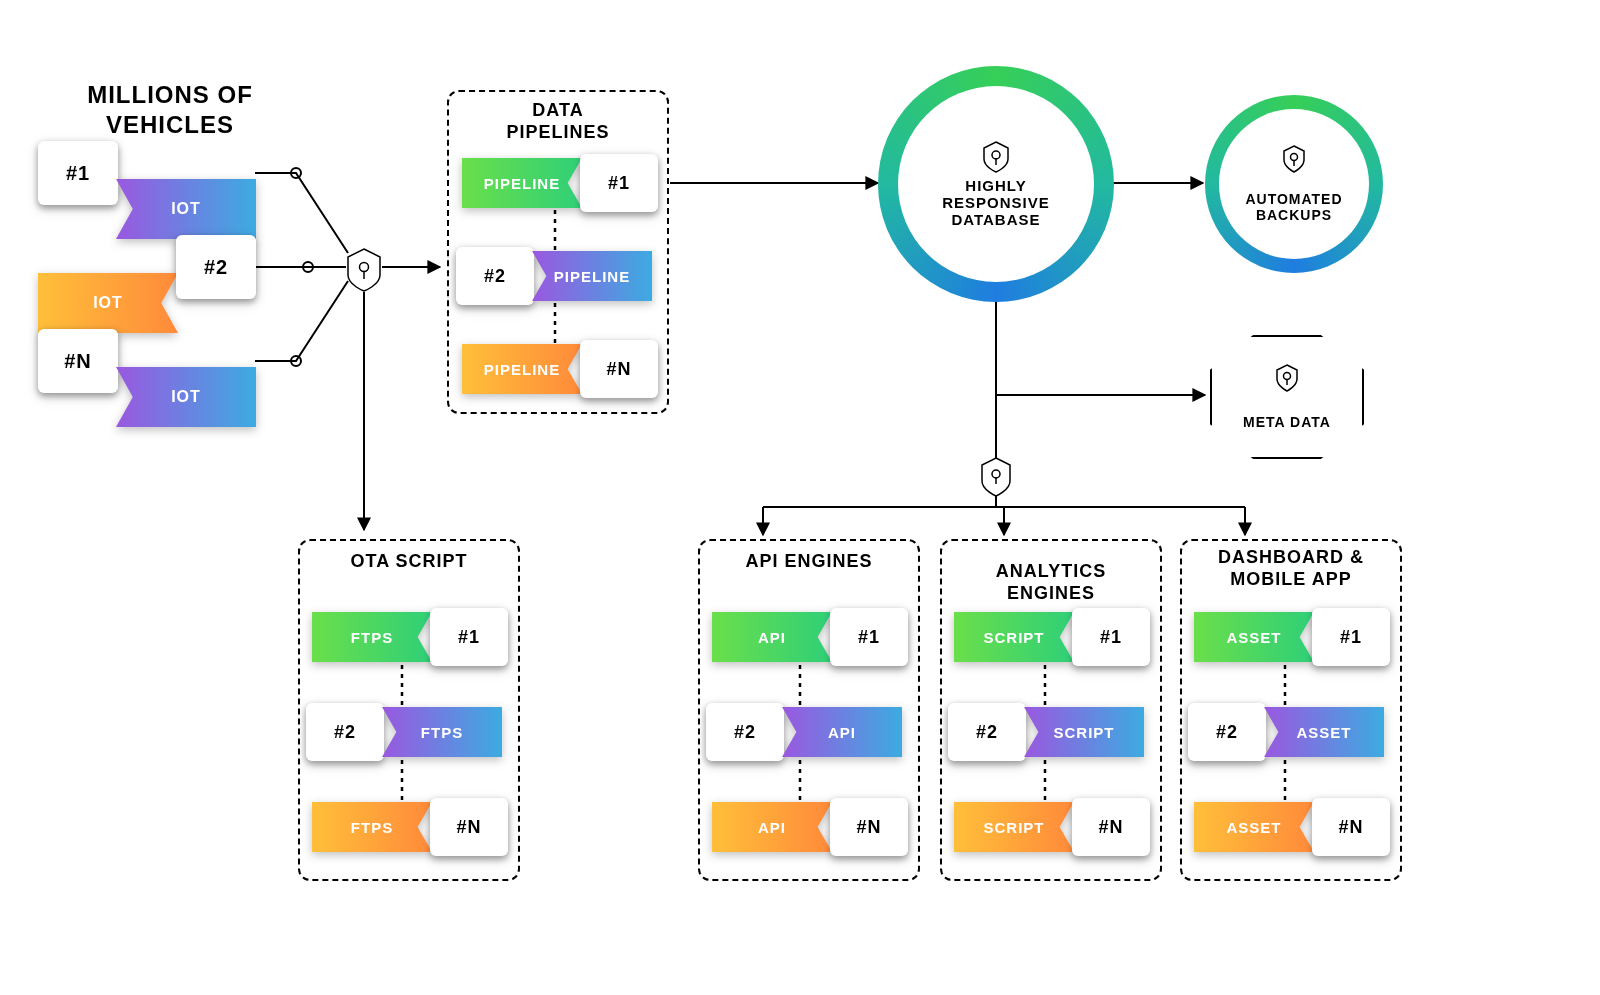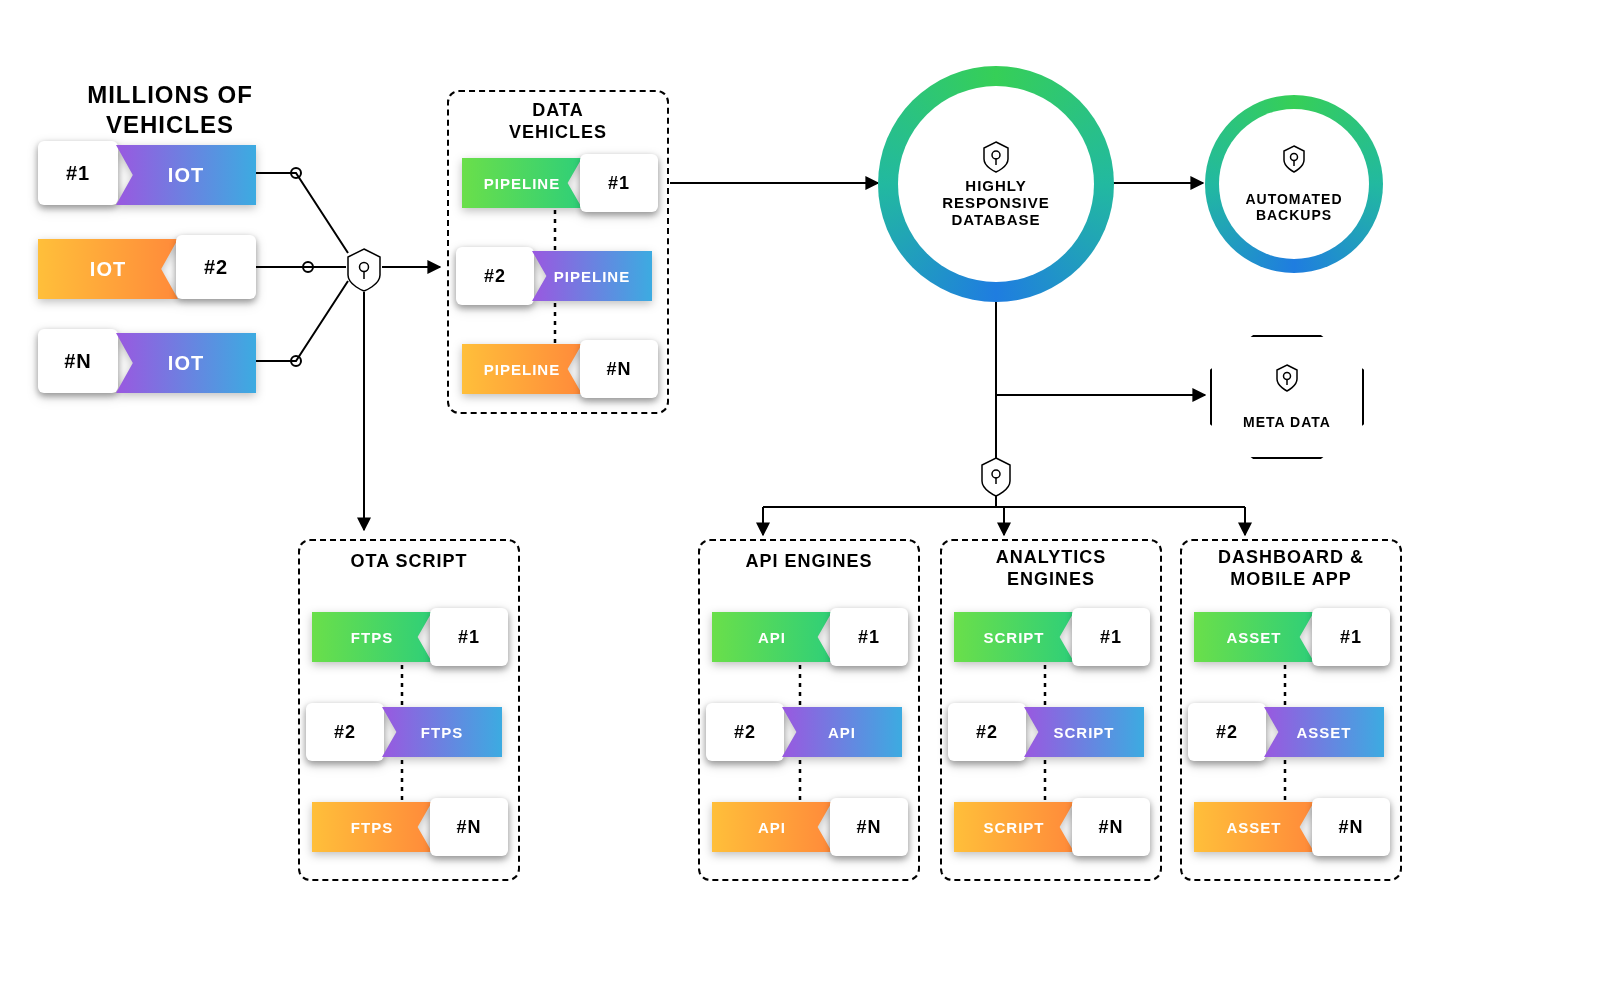--- a/index.html
+++ b/index.html
@@ -88,21 +88,21 @@
     align-items: center;
     justify-content: center;
     font-weight: 700;
     letter-spacing: 1px;
     font-size: 18px;
     box-shadow: 0 3px 6px rgba(0,0,0,0.25);
   }
 
   
   .pair.big { width: 215px; height: 56px; }
-  .pair.big .ribbon { height: 60px; width: 140px; font-size: 20px; }
+  .pair.big .ribbon { height: 60px; width: 140px; font-size: 16px; margin-top: 34px; }
   .pair.big .card   { height: 64px; width: 80px; font-size: 20px; top: -4px; }
 
   
   .ring {
     position: absolute;
     border-radius: 50%;
     background: conic-gradient(from 180deg, #1f7de0, #22b9a0, #36cf57, #22b9a0, #1f7de0);
   }
   .ring .inner {
     position: absolute;
@@ -225,21 +225,21 @@
     <div class="card" style="left:130px;">#2</div>
   </div>
 
   <div class="pair big" style="left:46px; top:333px;">
     <div class="card" style="left:-8px;">#N</div>
     <div class="ribbon purple notch-left" style="left:70px;">IOT</div>
   </div>
 
   <div class="group-box" style="left:447px; top:90px; width:218px; height:320px;">
     <div class="group-title" style="top:8px; white-space:pre-line;">DATA
-VEHICLES</div>
+PIPELINES</div>
   </div>
 
   <div class="pair" style="left:462px; top:158px;">
     <div class="ribbon green notch-right" style="left:0;">PIPELINE</div>
     <div class="card" style="left:118px;">#1</div>
   </div>
 
   <div class="pair" style="left:462px; top:251px;">
     <div class="card" style="left:-6px;">#2</div>
     <div class="ribbon purple notch-left" style="left:70px;">PIPELINE</div>
@@ -310,21 +310,21 @@
   <div class="pair" style="left:712px; top:707px;">
     <div class="card" style="left:-6px;">#2</div>
     <div class="ribbon purple notch-left" style="left:70px;">API</div>
   </div>
   <div class="pair" style="left:712px; top:802px;">
     <div class="ribbon orange notch-right" style="left:0;">API</div>
     <div class="card" style="left:118px;">#N</div>
   </div>
 
   <div class="group-box" style="left:940px; top:539px; width:218px; height:338px;">
-    <div class="group-title" style="white-space:pre-line; top:6px;">ANALYTICS
+    <div class="group-title" style="white-space:pre-line; top:20px;">ANALYTICS
 ENGINES</div>
   </div>
   <div class="pair" style="left:954px; top:612px;">
     <div class="ribbon green notch-right" style="left:0;">SCRIPT</div>
     <div class="card" style="left:118px;">#1</div>
   </div>
   <div class="pair" style="left:954px; top:707px;">
     <div class="card" style="left:-6px;">#2</div>
     <div class="ribbon purple notch-left" style="left:70px;">SCRIPT</div>
   </div>

